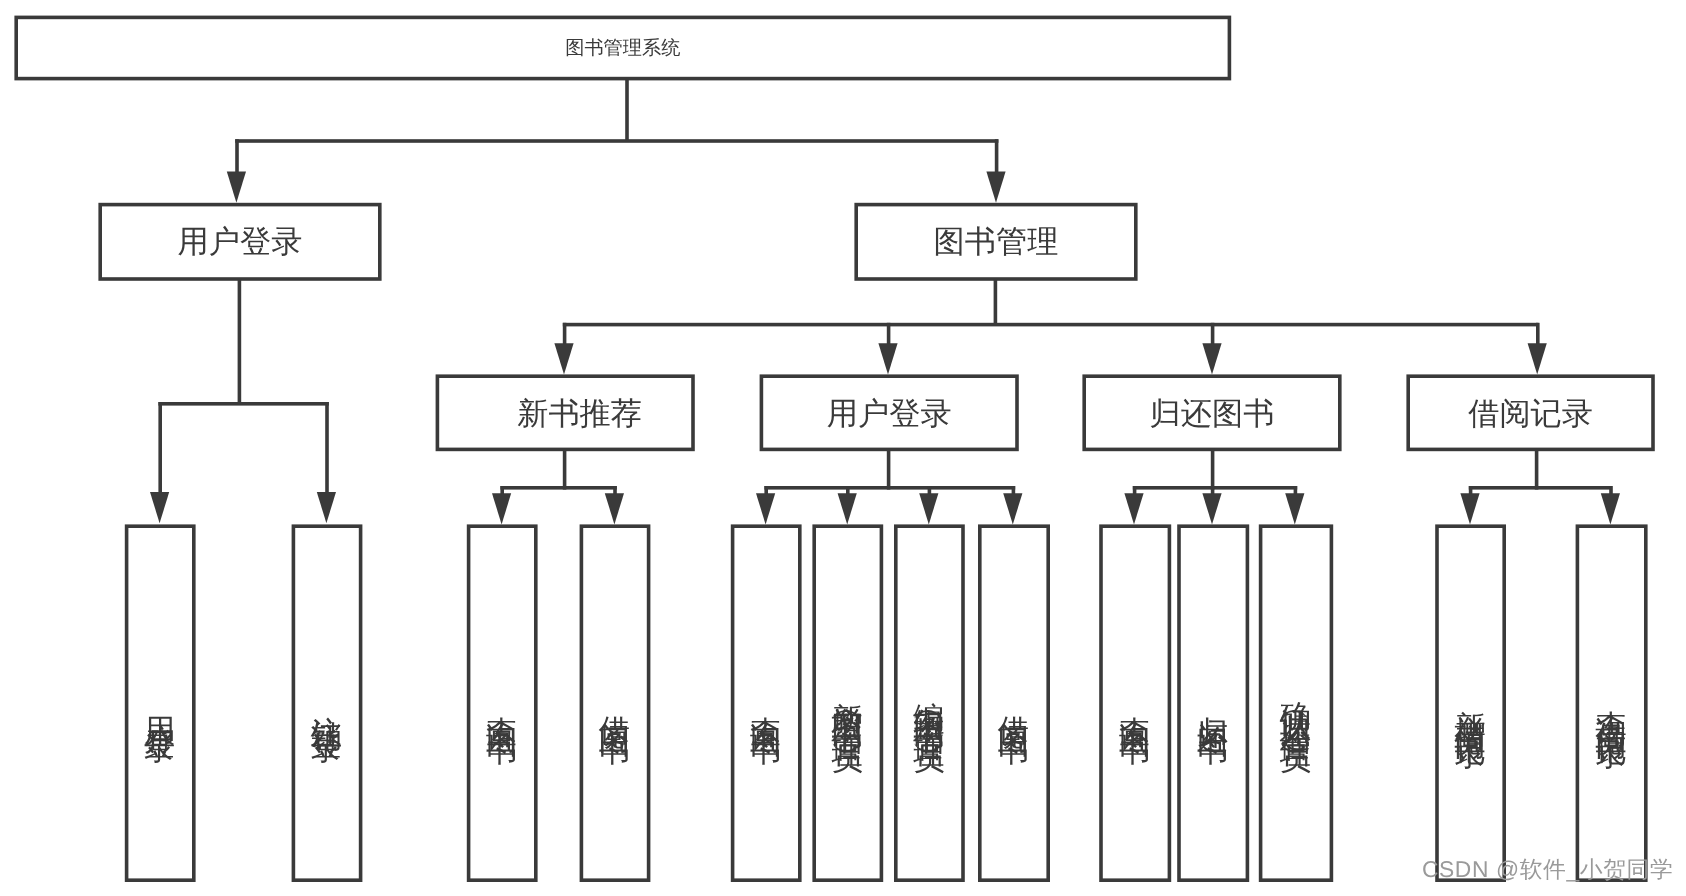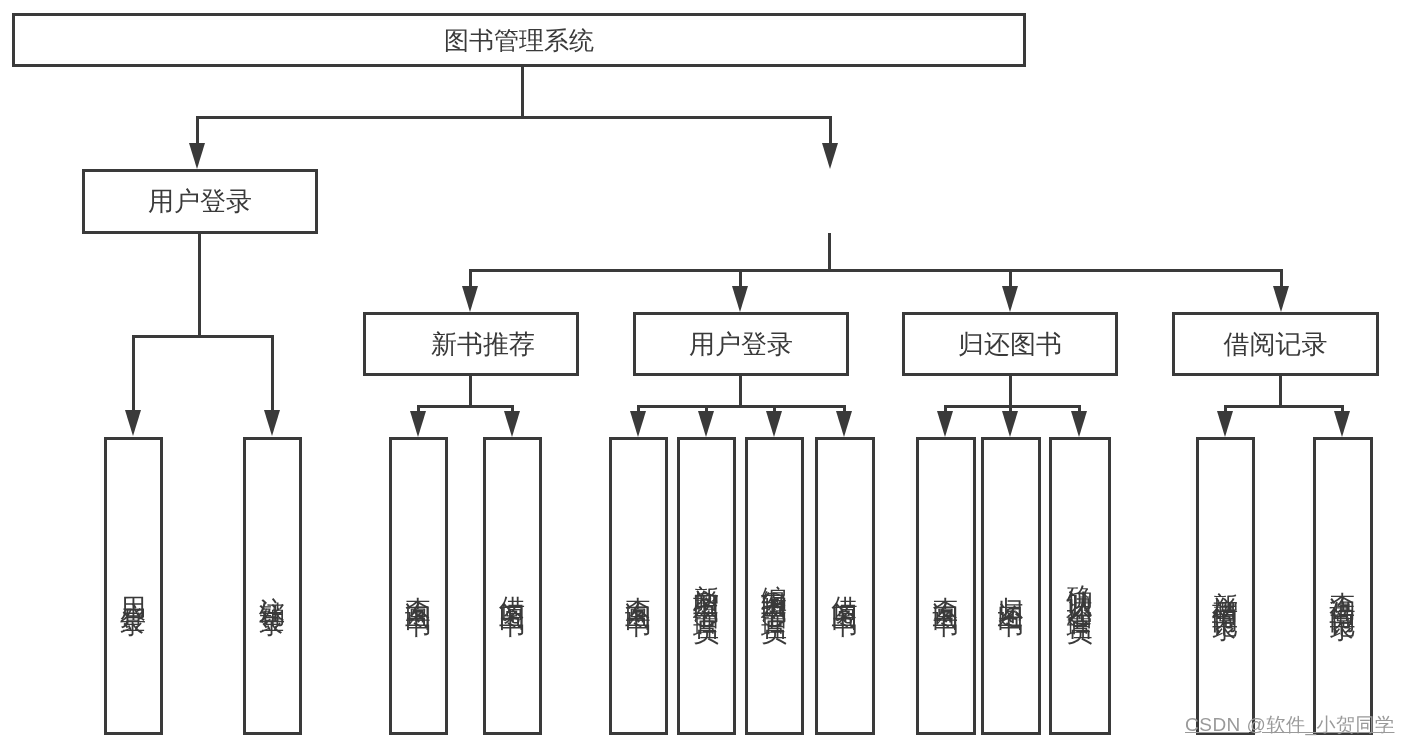--- a/index.html
+++ b/index.html
@@ -25,21 +25,21 @@
   }
   .leaf{
     top:437px;
     height:298px;
     writing-mode:vertical-rl;
     font-size:26px;
     letter-spacing:5px;
     white-space:normal;
     line-height:1;
   }
-  #box-root{left:12px;top:13px;width:1014px;height:54px;font-size:25px;}
+  #box-root{left:12px;top:13px;width:1014px;height:54px;font-size:16px;}
   #box-l2-0{left:82px;top:169px;width:236px;height:65px;}
   #box-l2-1{left:712px;top:169px;width:236px;height:65px;}
   #box-l3-0{left:363px;top:312px;width:216px;height:64px;padding-left:24px;}
   #box-l3-1{left:633px;top:312px;width:216px;height:64px;}
   #box-l3-2{left:902px;top:312px;width:216px;height:64px;}
   #box-l3-3{left:1172px;top:312px;width:207px;height:64px;}
   #leaf-g1-0{left:104px;width:59px;}
   #leaf-g1-1{left:243px;width:59px;}
   #leaf-g2-0{left:389px;width:59px;}
   #leaf-g2-1{left:483px;width:59px;}
@@ -61,31 +61,31 @@
     border-top:26px solid #3a3a3a;
   }
   #watermark{
     position:absolute;
     left:1185px;top:712px;
     font-size:19px;
     color:#9a9a9a;
     letter-spacing:0.5px;
     z-index:9;
     white-space:nowrap;
-    text-decoration:underline;
   }
 </style>
 </head>
 <body>
 
 <div id="canvas">
 
   <div class="node" id="box-root">图书管理系统</div>
 
   <div class="node" id="box-l2-0">用户登录</div>
+  <div class="node" id="box-l2-1">图书管理</div>
 
   <div class="node" id="box-l3-0">新书推荐</div>
   <div class="node" id="box-l3-1">用户登录</div>
   <div class="node" id="box-l3-2">归还图书</div>
   <div class="node" id="box-l3-3">借阅记录</div>
 
   <div class="node leaf" id="leaf-g1-0">用户登录</div>
   <div class="node leaf" id="leaf-g1-1">注销登录</div>
 
   <div class="node leaf" id="leaf-g2-0">查询图书</div>

